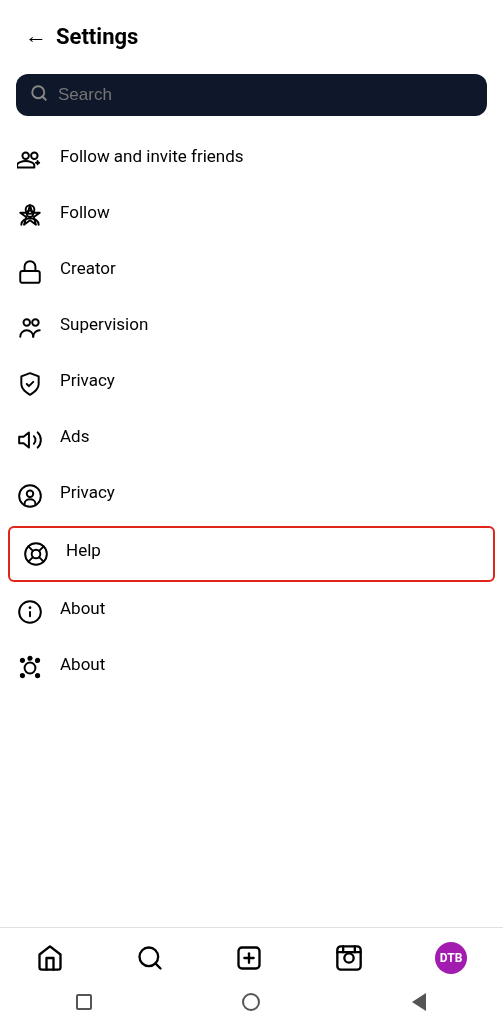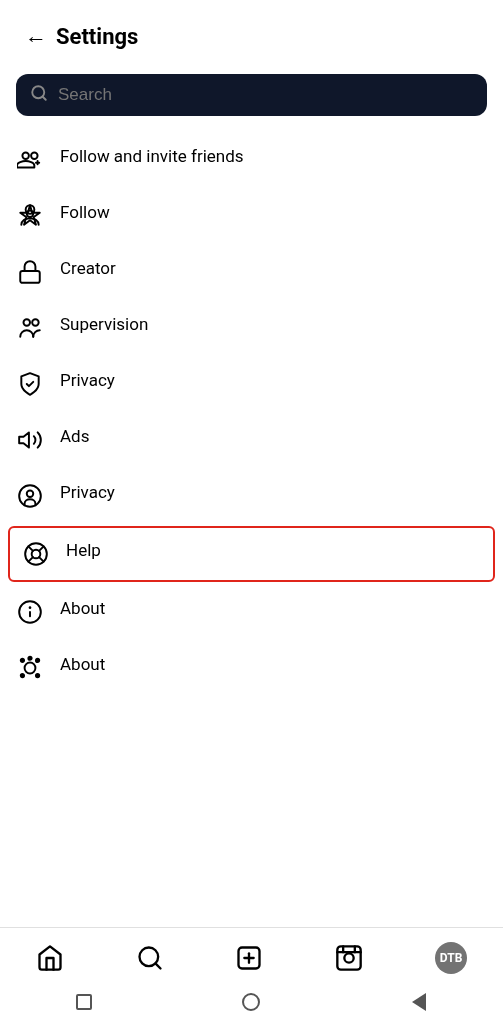--- a/index.html
+++ b/index.html
@@ -119,21 +119,21 @@
       padding: 4px 12px;
     }
     .nav-item svg {
       width: 28px;
       height: 28px;
     }
     .nav-avatar {
       width: 32px;
       height: 32px;
       border-radius: 50%;
-      background: #737373;
+      background: #a21caf;
       display: flex;
       align-items: center;
       justify-content: center;
       color: #fff;
       font-size: 12px;
       font-weight: 700;
     }
     .system-bar {
       display: flex;
       justify-content: space-around;

